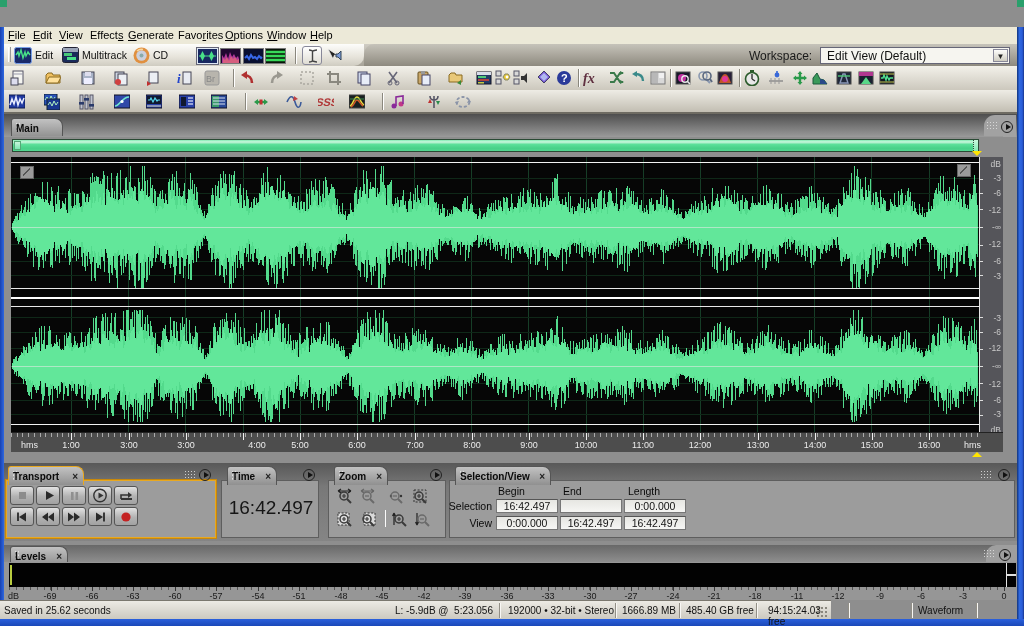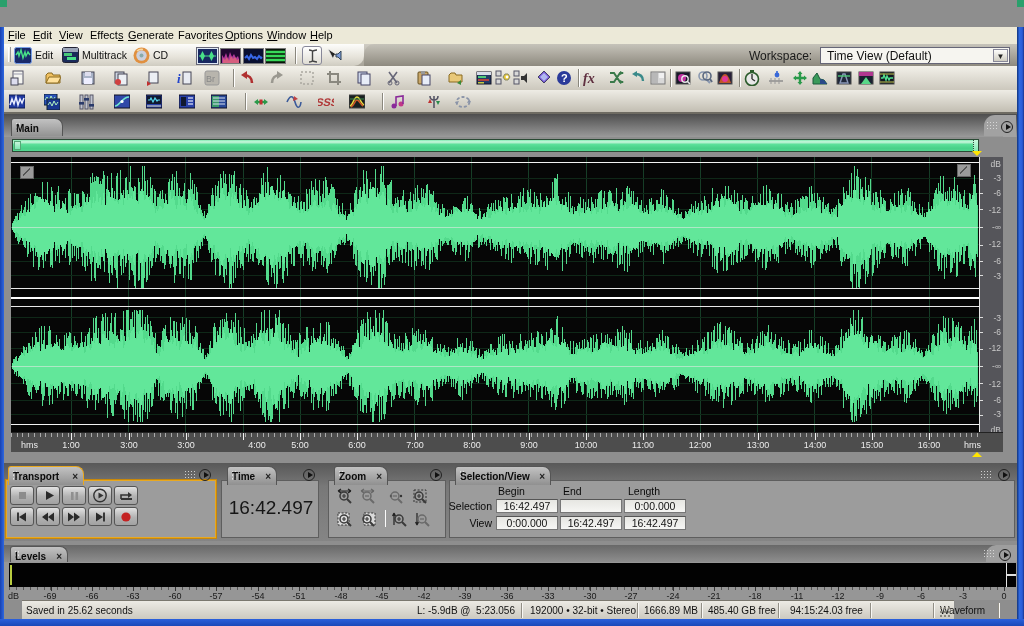--- a/index.html
+++ b/index.html
@@ -73,21 +73,21 @@
 .sellab{position:absolute;left:432px;width:60px;text-align:right;font-size:10.5px;color:#0a0a0a}
 .selbox{position:absolute;width:62px;height:14px;background:linear-gradient(180deg,#e6e6e2,#f6f6f4);
  border:1px solid #777;border-top-color:#555;font-size:10.5px;color:#111;text-align:center;line-height:13px}
 #timetext{position:absolute;left:228px;top:497px;width:86px;text-align:center;font-size:19px;color:#161616}
 #levmeter{position:absolute;left:9px;top:563px;width:1007px;height:24px;background:#020202}
 #levscale{position:absolute;left:9px;top:587px;width:1000px;height:13px}
 .levtick{position:absolute;top:0;width:1px;height:4px;background:#333}
 .levlab{position:absolute;top:4px;width:30px;text-align:center;font-size:9px;color:#1a1a1a}
 #levticksminor{position:absolute;left:9px;top:587px;width:1000px;height:3px;
  background-image:repeating-linear-gradient(90deg,#555 0,#555 1px,transparent 1px,transparent 6.91px)}
-#statusbar{position:absolute;left:22px;top:600px;width:932px;height:19px;
+#statusbar{position:absolute;left:0;top:600px;width:831px;height:19px;
  background:linear-gradient(180deg,#eceae4,#ccc9c0);border-top:1px solid #7a776e}
 .st{position:absolute;top:4px;font-size:10px;color:#111}
 .stsep{position:absolute;top:2px;width:2px;height:15px;border-left:1px solid #928f86;border-right:1px solid #f8f7f4}
 #szgrip{position:absolute;right:3px;top:5px;width:12px;height:12px;
  background-image:radial-gradient(circle,#8a877e 35%,transparent 42%);background-size:4px 4px}
 </style></head>
 <body>
 <div id="win">
   <div style="position:absolute;left:0;top:0;width:7px;height:7px;background:#2aa06c"></div>
     <div style="position:absolute;left:1017px;top:0;width:7px;height:7px;background:#2aa06c"></div>
@@ -158,21 +158,21 @@
 <span class="vsep" style="left:295px;top:47px;height:17px"></span>
 <span id="ibeambtn"><svg width="11" height="14" viewBox="0 0 11 14">
         <path d="M2 1c2 0 3 1 3.5 1S8 1 10 1M2 13c2 0 3-1 3.5-1s2.5 1 4.5 1M5.5 2v10" stroke="#444" stroke-width="1.4" fill="none"></path>
       </svg></span>
 <svg class="ic" style="left:326px;top:48px" width="18" height="16" viewBox="0 0 18 16">
       <path d="M2 1l5 10 1.5-4L13 8z" fill="#222" stroke="#eee" stroke-width="0.8"></path>
       <path d="M10 6h2l3-3v9l-3-3h-2z" fill="#7a9ad8" stroke="#345"></path>
     </svg>
 <span id="wslabel">Workspace:</span>
 <span id="wscombo">
-      <span id="wstext">Time View (Default)</span>
+      <span id="wstext">Edit View (Default)</span>
       <span id="wsarrow">▼</span>
     </span>
 
   <div id="row2"></div>
   <svg class="ic" style="left:10px;top:70px" width="16" height="16" viewBox="0 0 16 16">
       <rect x="3" y="1" width="10" height="13" fill="#f4f4f0" stroke="#556"></rect>
       <path d="M3 4h10" stroke="#99a"></path>
       <rect x="1" y="8" width="7" height="7" fill="#dde" stroke="#445"></rect>
     </svg>
     <svg class="ic" style="left:45px;top:70px" width="16" height="16" viewBox="0 0 16 16">

